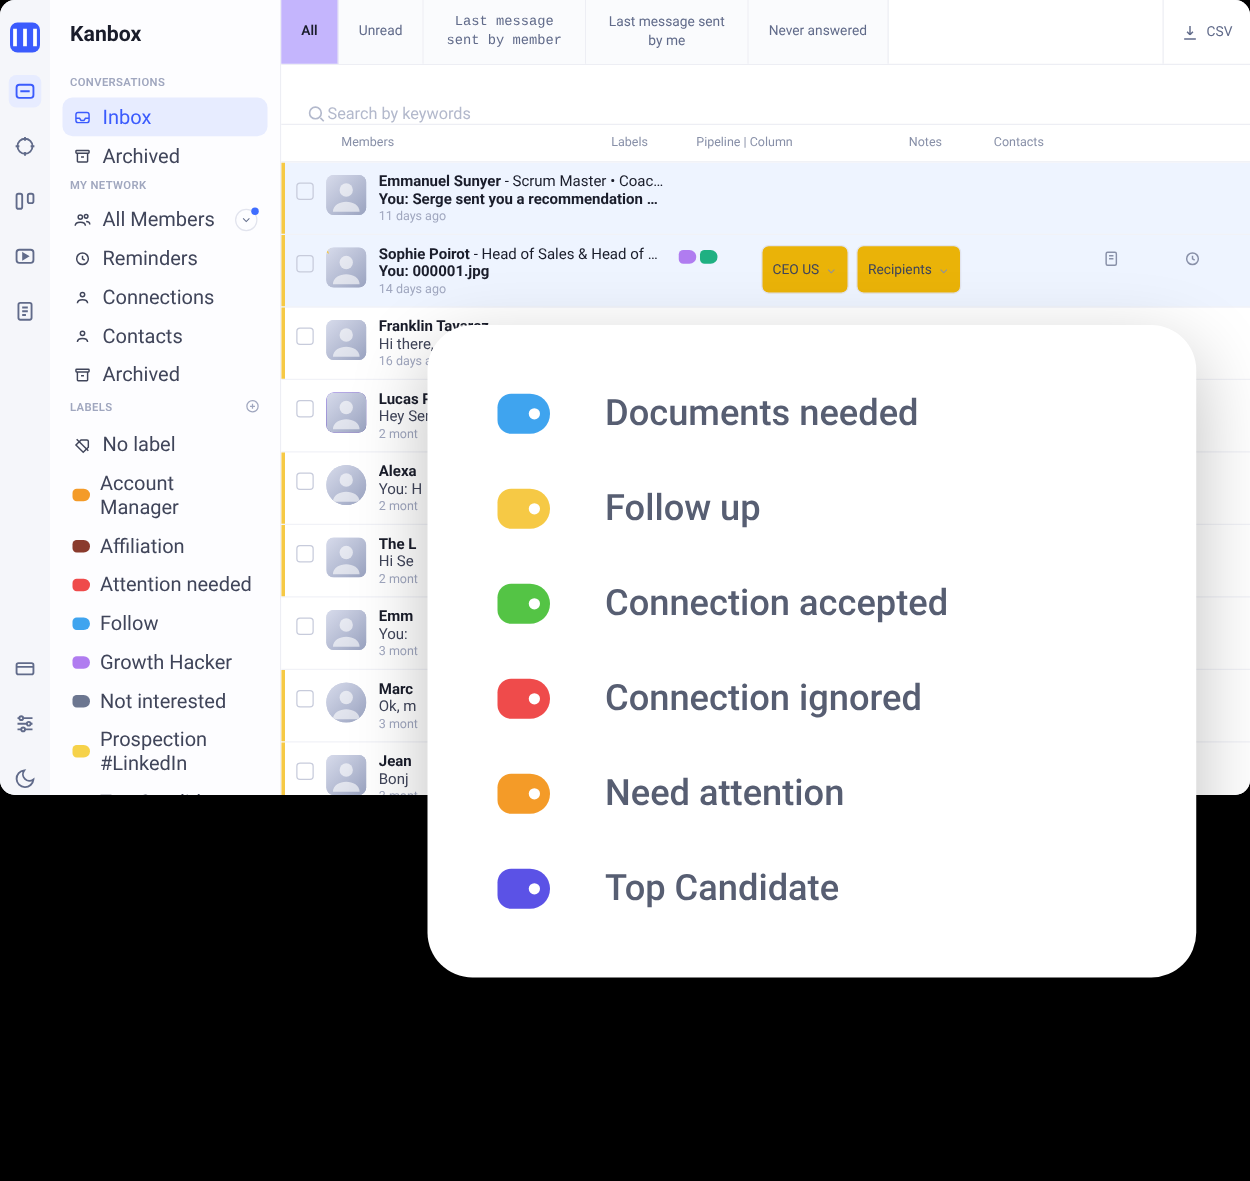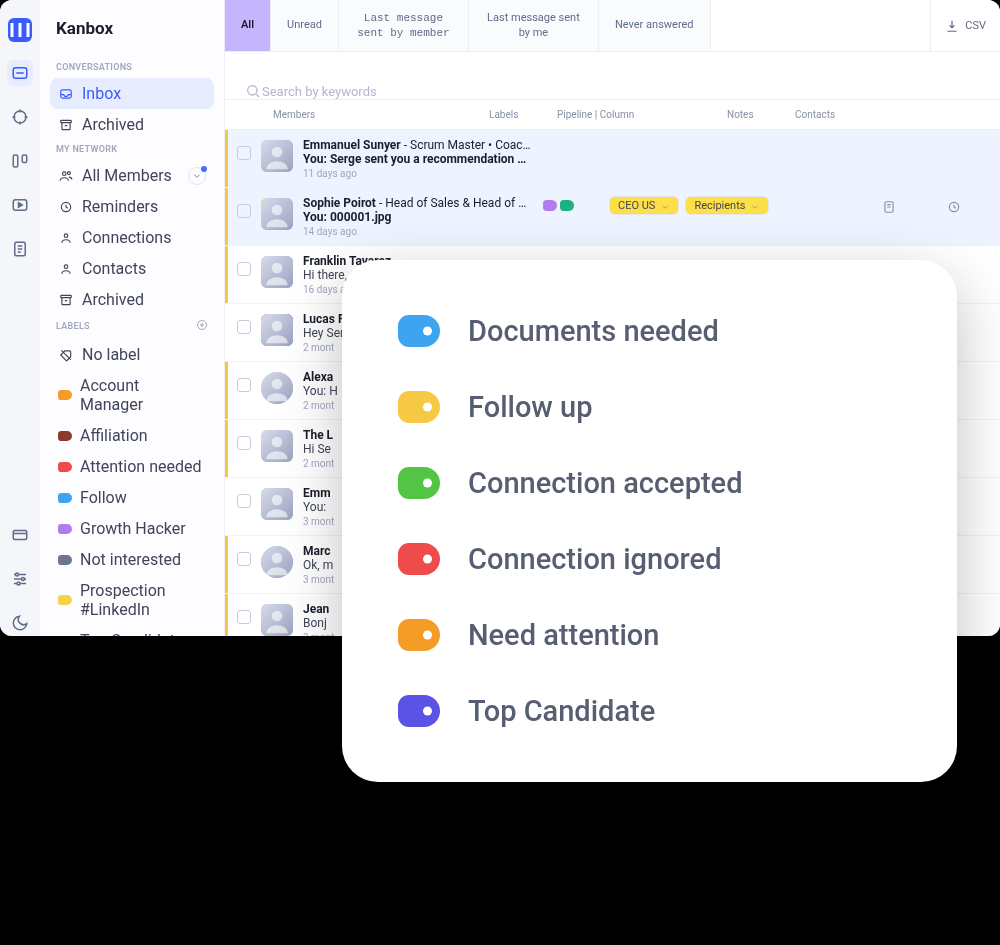--- a/index.html
+++ b/index.html
@@ -52,26 +52,26 @@
 .mrow .av svg{width:100%;height:100%}
 .mrow .txt{min-width:0;flex:0 0 230px}
 .mrow .name{font-size:12px;color:#1a1d2b;white-space:nowrap;overflow:hidden;text-overflow:ellipsis}
 .mrow .name b{font-weight:700}
 .mrow .snip{font-size:12px;color:#40455a;white-space:nowrap;overflow:hidden;text-overflow:ellipsis}
 .mrow .snip.bold{font-weight:700;color:#1a1d2b}
 .mrow .time{font-size:10px;color:#a0a7bf;margin-top:2px}
 .mrow .tags{flex:0 0 56px;display:flex;gap:3px;align-items:center;margin-top:4px}
 .tag-pill{width:14px;height:11px;border-radius:4px 6px 6px 4px}
 .mrow .pipe{display:flex;gap:6px;margin-top:0}
-.pipe-btn{border:1px solid #e2e4ee;border-radius:6px;padding:2px 8px;font-size:11px;color:#40455a;background:#fde047;display:flex;align-items:flex-end;gap:5px;cursor:pointer}
+.pipe-btn{border:1px solid #e2e4ee;border-radius:6px;padding:12px 8px;font-size:11px;color:#40455a;background:#eab308;display:flex;align-items:flex-end;gap:5px;cursor:pointer}
 .pipe-btn svg{width:10px;height:10px;color:#8890a8}
 .mrow .notes{margin-left:auto;width:50px;display:flex;justify-content:center;color:#8890a8;margin-top:4px}
 .mrow .rem{width:60px;display:flex;justify-content:center;color:#8890a8;margin-top:4px}
 .overlay{position:absolute;left:342px;top:260px;width:615px;background:#fff;border-radius:36px;box-shadow:0 20px 60px rgba(0,0,0,.25);padding:54px 56px;display:flex;flex-direction:column;gap:42px}
-.overlay .orow{display:flex;align-items:center;gap:28px}
+.overlay .orow{display:flex;align-items:center;gap:44px}
 .overlay .opill{width:42px;height:32px;border-radius:11px 16px 16px 11px;position:relative;flex-shrink:0}
 .overlay .opill::after{content:"";position:absolute;right:8px;top:50%;transform:translateY(-50%);width:9px;height:9px;background:#fff;border-radius:50%}
 .overlay .olabel{font-size:29px;color:#575e72;font-weight:500}
 </style>
 </head>
 <body>
 
 <div class="app">
 
   <div class="iconbar">

